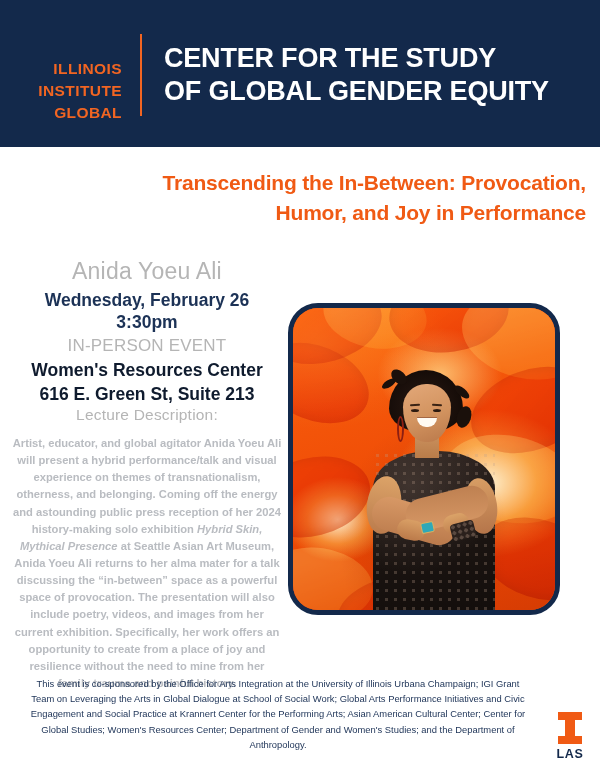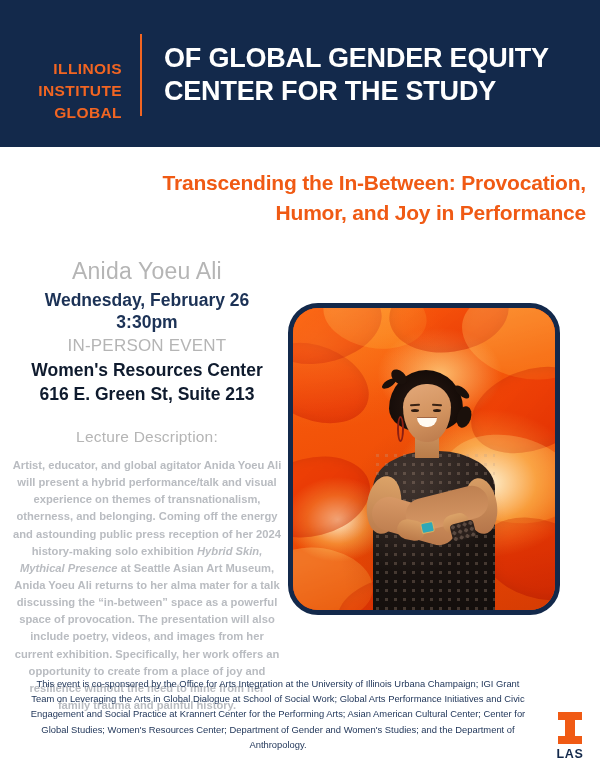--- a/index.html
+++ b/index.html
@@ -63,21 +63,21 @@
   }
   .venue {
     color:#0f1b2e; font-size:17.5px; font-weight:bold; line-height:1.33;
     margin-top:2px;
   }
   .venue-addr {
     color:#0f1b2e; font-size:17.5px; font-weight:bold; line-height:1.33;
   }
   .lecture-heading {
     color:#b5b5b5; font-size:15.5px; font-weight:normal;
-    margin-top:22px; letter-spacing:0.2px;
+    letter-spacing:0.2px;
   }
   .lecture-body {
     color:#b9bcc1; font-size:11.2px; font-weight:bold;
     line-height:1.53; margin-top:11px; padding:0 8px;
     text-align:center;
   }
   .lecture-body i { font-style:italic; }
 
   
   .photo-frame {
@@ -219,22 +219,22 @@
 
 <div class="header">
   <div class="header-inner">
     <div class="igi-lockup">
       <div>ILLINOIS</div>
       <div>INSTITUTE</div>
       <div>GLOBAL</div>
     </div>
     <div class="igi-divider"></div>
     <div class="header-title">
+      <div>CENTER FOR THE STUDY</div>
       <div>OF GLOBAL GENDER EQUITY</div>
-      <div>CENTER FOR THE STUDY</div>
     </div>
   </div>
 </div>
 
 <div class="event-title">
   <div>Transcending the In-Between: Provocation,</div>
   <div>Humor, and Joy in Performance</div>
 </div>
 
 <div class="left-col">

